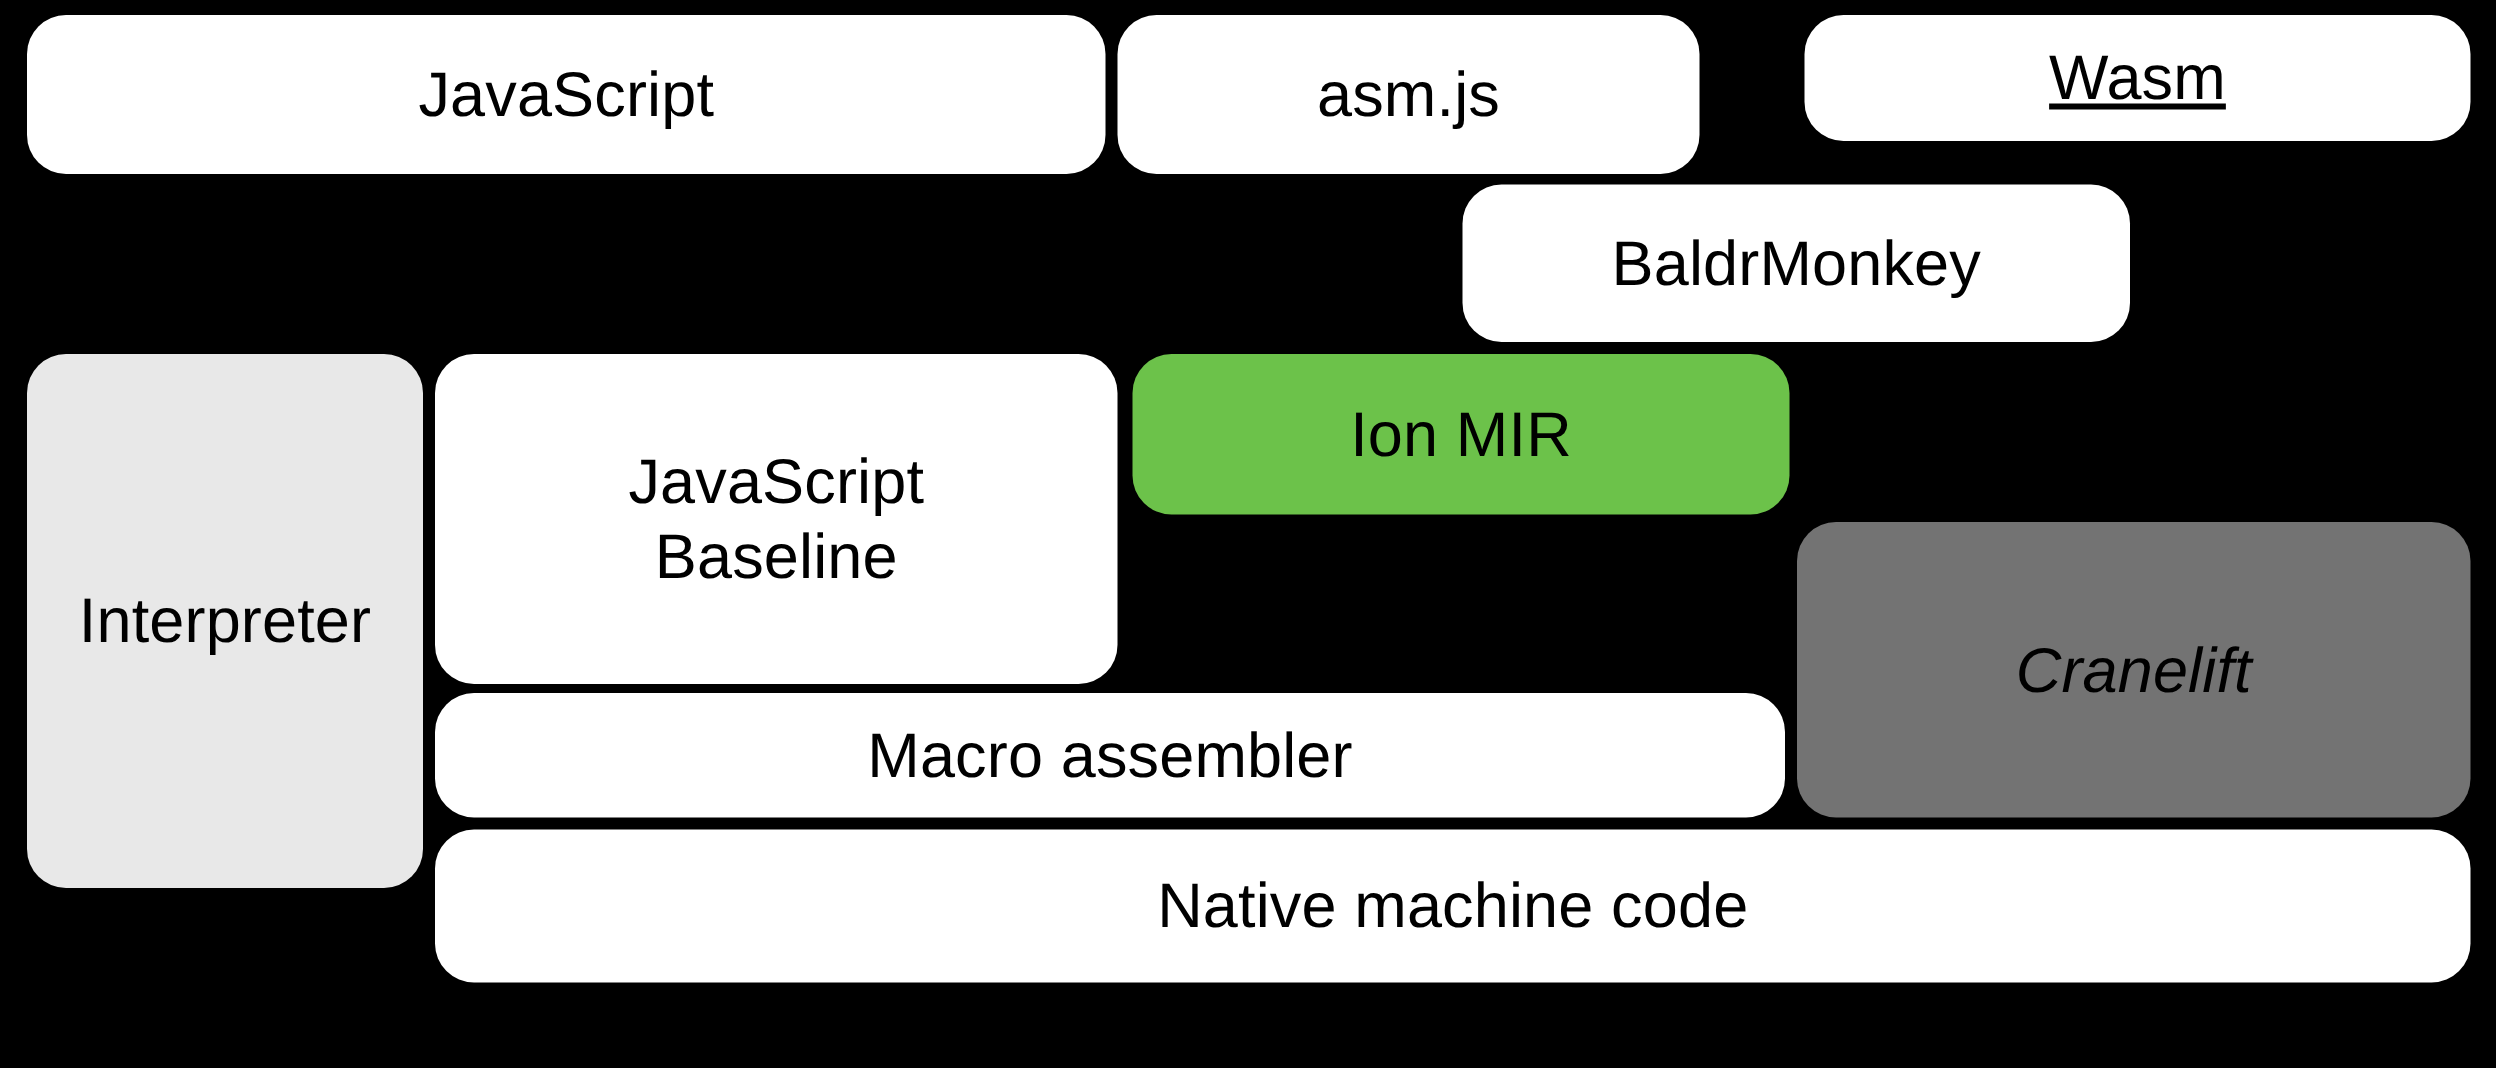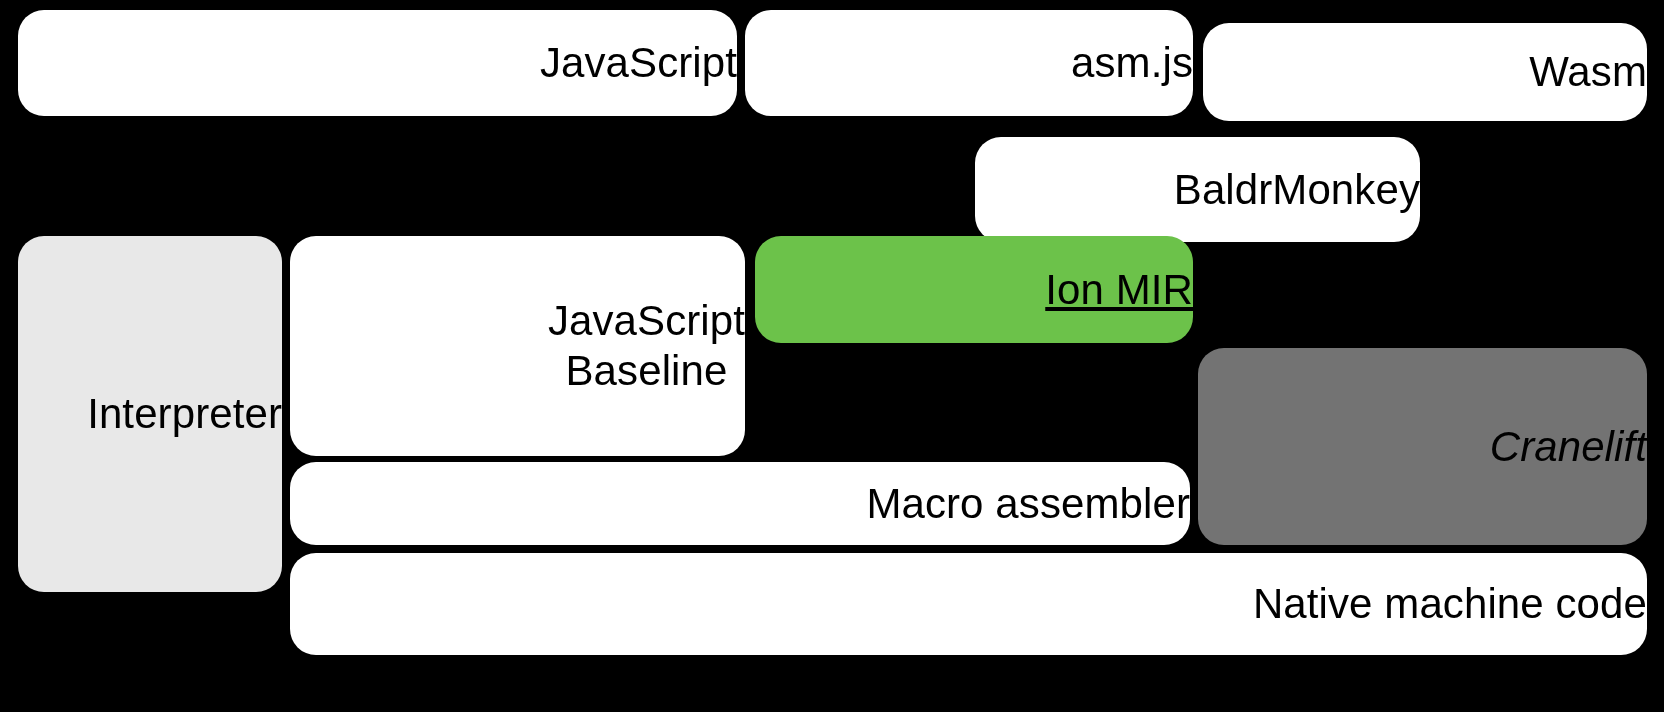--- a/index.html
+++ b/index.html
@@ -15,45 +15,45 @@
     width: 1664px;
     height: 712px;
     background: #000000;
     overflow: hidden;
   }
   .node {
     position: absolute;
     box-sizing: border-box;
     display: flex;
     align-items: center;
-    justify-content: flex-end;
+    justify-content: center;
     text-align: center;
     border-radius: 26px;
     color: #000000;
     font-family: "Liberation Sans", sans-serif;
     font-size: 42px;
     font-weight: 400;
     line-height: 1.18;
     letter-spacing: 0.1px;
     white-space: pre-line;
     user-select: none;
   }
   .fill-white  { background: #ffffff; }
   .fill-grey   { background: #e8e8e8; }
-  .fill-green  { background: #6cc24a; text-decoration: underline; }
+  .fill-green  { background: #6cc24a; }
   .fill-red    { background: #737373; font-style: italic; }
 </style>
 </head>
 <body>
 
 <div id="stage">
     <div class="node fill-white" style="left: 18px; top: 10px; width: 719px; height: 106px;"><span>JavaScript</span></div>
-    <div class="node fill-white" style="left: 745px; top: 10px; width: 448px; height: 106px;"><span>asm.js</span></div>
-    <div class="node fill-white" style="left: 1203px; top: 23px; width: 444px; height: 98px;"><span>Wasm</span></div>
-    <div class="node fill-white" style="left: 975px; top: 123px; width: 445px; height: 105px; margin-top: 14px;"><span>BaldrMonkey</span></div>
+    <div class="node fill-white" style="left: 745px; top: 10px; width: 388px; height: 106px;"><span>asm.js</span></div>
+    <div class="node fill-white" style="left: 1203px; top: 10px; width: 444px; height: 84px; text-decoration: underline;"><span>Wasm</span></div>
+    <div class="node fill-white" style="left: 975px; top: 123px; width: 445px; height: 105px;"><span>BaldrMonkey</span></div>
     <div class="node fill-grey" style="left: 18px; top: 236px; width: 264px; height: 356px;"><span>Interpreter</span></div>
     <div class="node fill-white" style="left: 290px; top: 236px; width: 455px; height: 220px;"><span>JavaScript
 Baseline</span></div>
     <div class="node fill-green" style="left: 755px; top: 236px; width: 438px; height: 107px;"><span>Ion MIR</span></div>
     <div class="node fill-red" style="left: 1198px; top: 348px; width: 449px; height: 197px;"><span>Cranelift</span></div>
     <div class="node fill-white" style="left: 290px; top: 553px; width: 1357px; height: 102px;"><span>Native machine code</span></div>
     <div class="node fill-white" style="left: 290px; top: 462px; width: 900px; height: 83px;"><span>Macro assembler</span></div>
   </div>
 
 </body></html>

